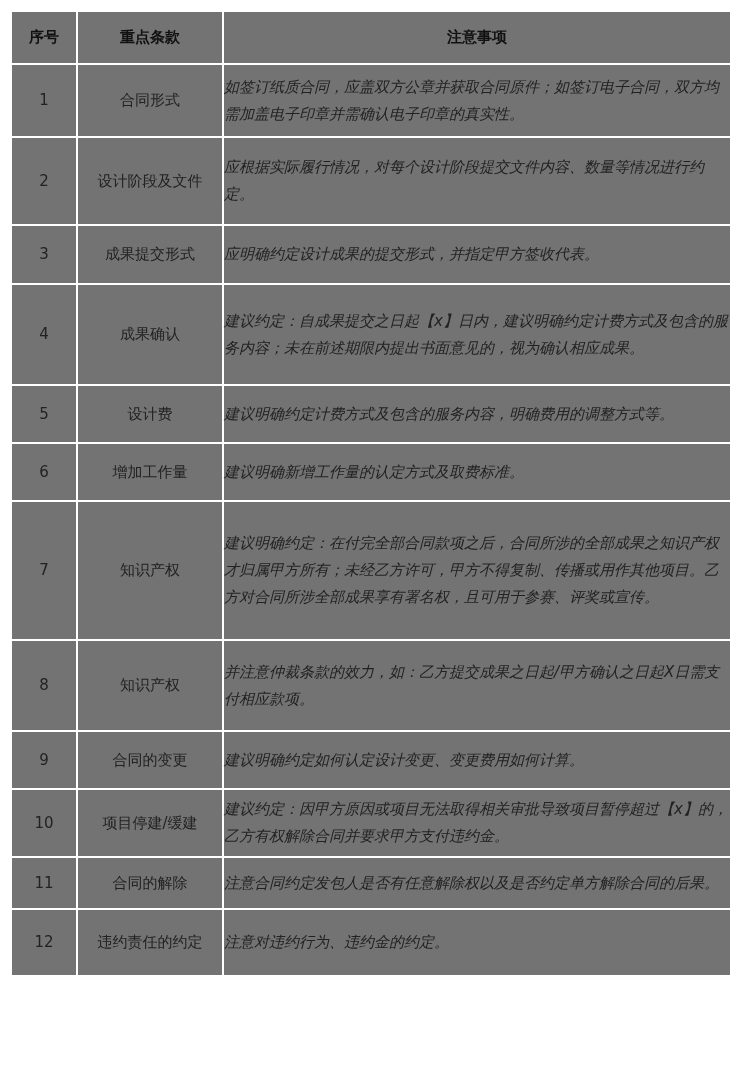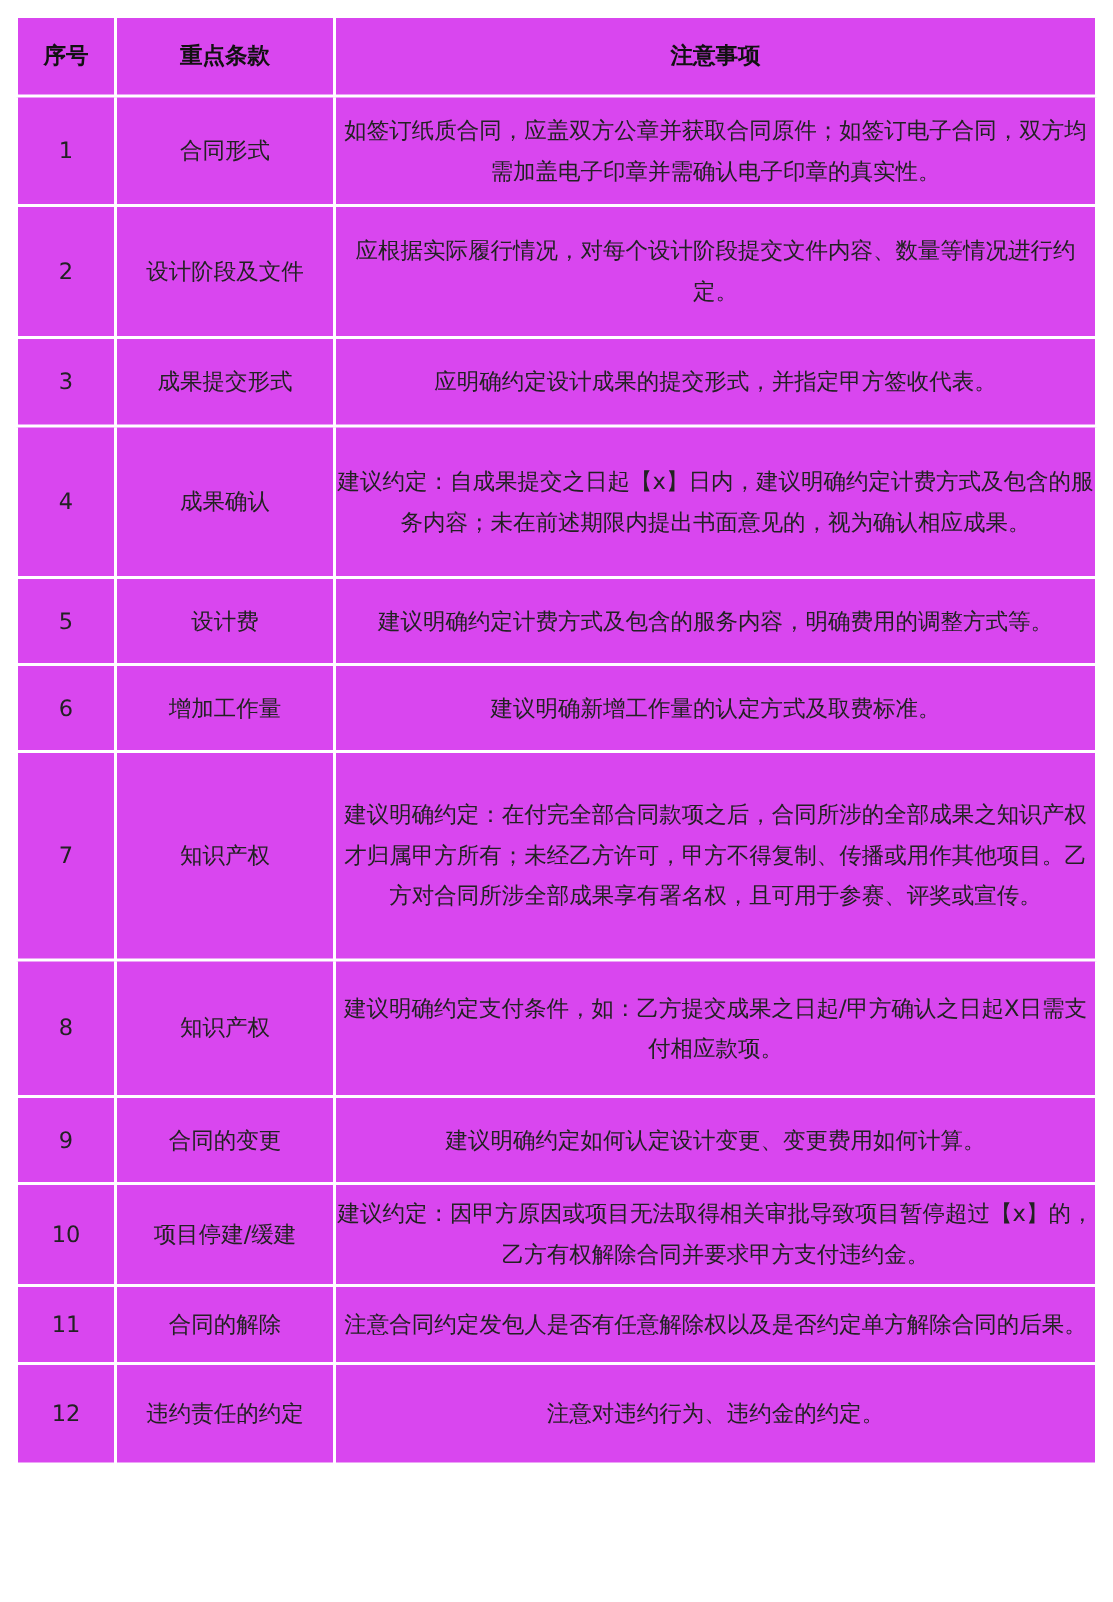--- a/index.html
+++ b/index.html
@@ -1,25 +1,25 @@
 <!DOCTYPE html>
 <html><head>
 <meta charset="utf-8">
 <style>
   html, body { margin: 0; padding: 0; background: #ffffff; }
   body { width: 742px; height: 1068px; position: relative; overflow: hidden;
          font-family: "DejaVu Sans", "Liberation Sans", sans-serif; color: #222222; }
   table.clauses { position: absolute; left: 10px; top: 10px; width: 720px;
                   border-collapse: collapse; table-layout: fixed; }
-  table.clauses td, table.clauses th { background: #d946ef; border: 2px solid #ffffff;
+  table.clauses td, table.clauses th { background: #737373; border: 2px solid #ffffff;
                   padding: 0; font-size: 15px; line-height: 27px; vertical-align: middle; }
   table.clauses th { font-weight: bold; text-align: center; color: #111111; }
   col.c1 { width: 66px; } col.c2 { width: 146px; } col.c3 { width: 508px; }
   td.num, td.clause { text-align: center; }
-  td.note { text-align: center; padding: 0 8px 0 12px; }
+  td.note { text-align: left; padding: 0 8px 0 12px; font-style: italic; }
 </style>
 </head>
 <body>
 
 <table class="clauses">
   <colgroup>
       <col class="c1">
       <col class="c2">
       <col class="c3">
     </colgroup>
@@ -62,21 +62,21 @@
         <td class="note">建议明确新增工作量的认定方式及取费标准。</td>
       </tr>
       <tr style="height: 139px;">
         <td class="num">7</td>
         <td class="clause">知识产权</td>
         <td class="note">建议明确约定：在付完全部合同款项之后，合同所涉的全部成果之知识产权才归属甲方所有；未经乙方许可，甲方不得复制、传播或用作其他项目。乙方对合同所涉全部成果享有署名权，且可用于参赛、评奖或宣传。</td>
       </tr>
       <tr style="height: 91px;">
         <td class="num">8</td>
         <td class="clause">知识产权</td>
-        <td class="note">建议明确约定支付条件，如：乙方提交成果之日起/甲方确认之日起X日需支付相应款项。</td>
+        <td class="note">并注意仲裁条款的效力，如：乙方提交成果之日起/甲方确认之日起X日需支付相应款项。</td>
       </tr>
       <tr style="height: 58px;">
         <td class="num">9</td>
         <td class="clause">合同的变更</td>
         <td class="note">建议明确约定如何认定设计变更、变更费用如何计算。</td>
       </tr>
       <tr style="height: 68px;">
         <td class="num">10</td>
         <td class="clause">项目停建/缓建</td>
         <td class="note">建议约定：因甲方原因或项目无法取得相关审批导致项目暂停超过【x】的，乙方有权解除合同并要求甲方支付违约金。</td>

